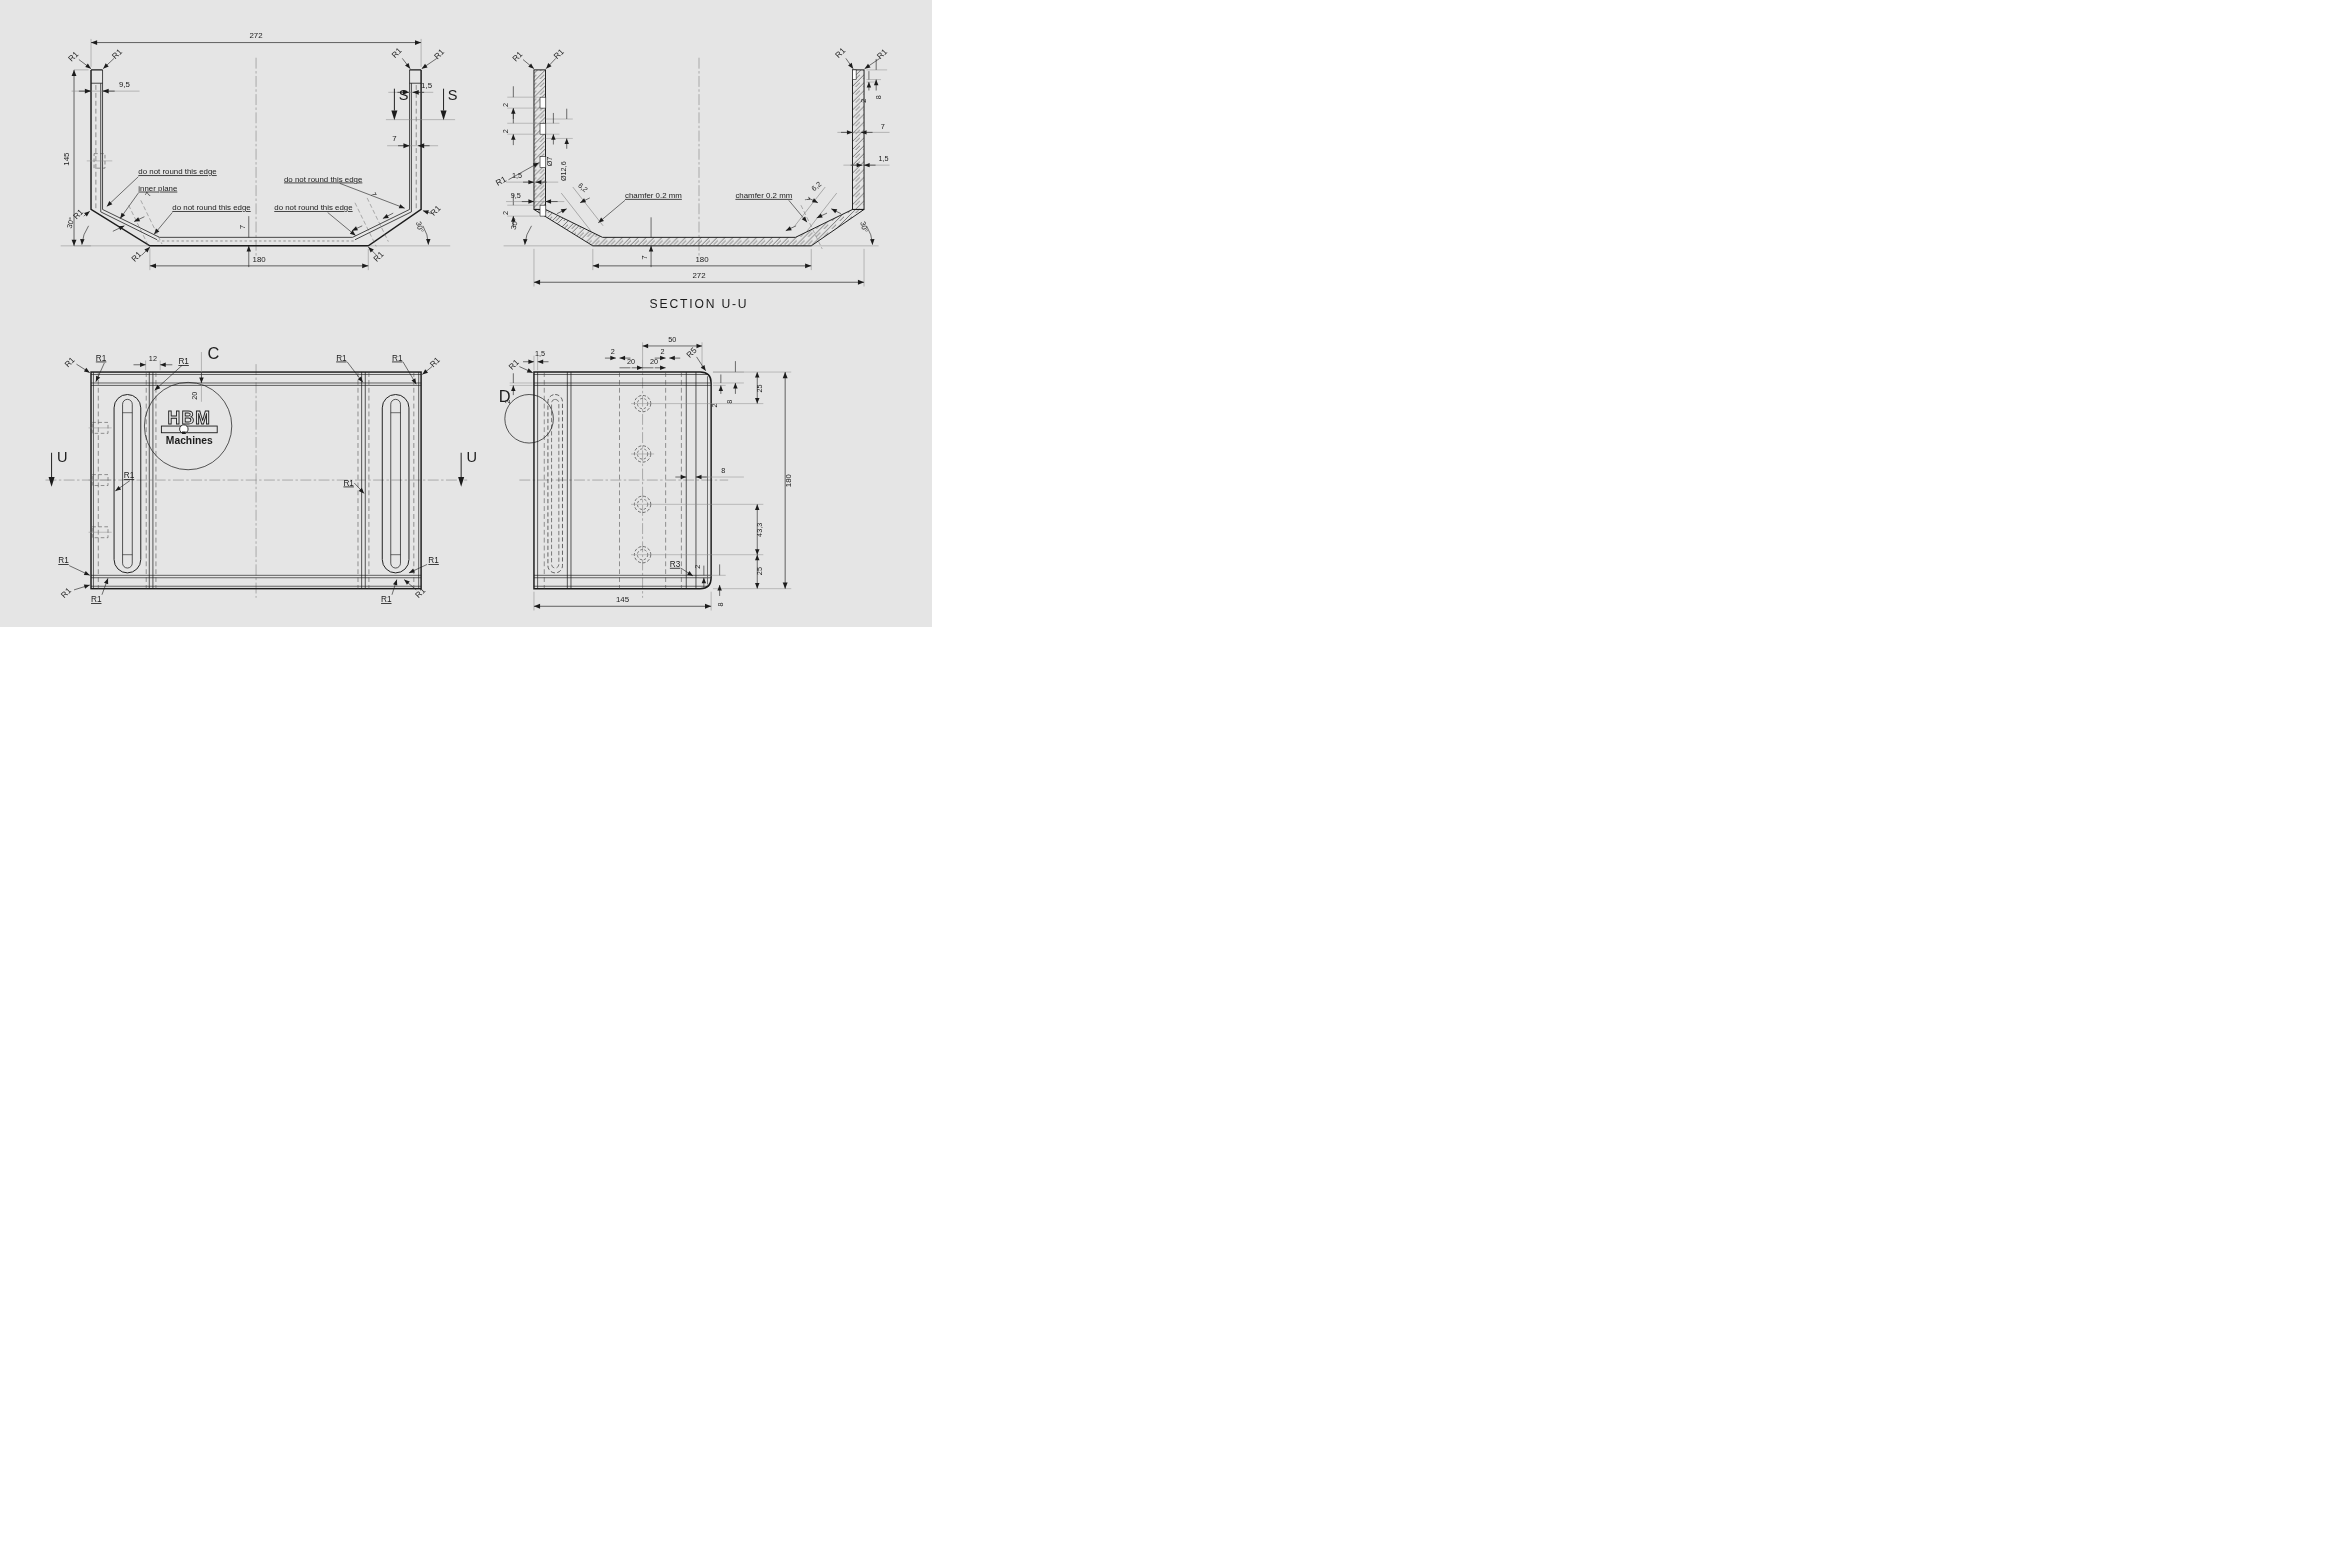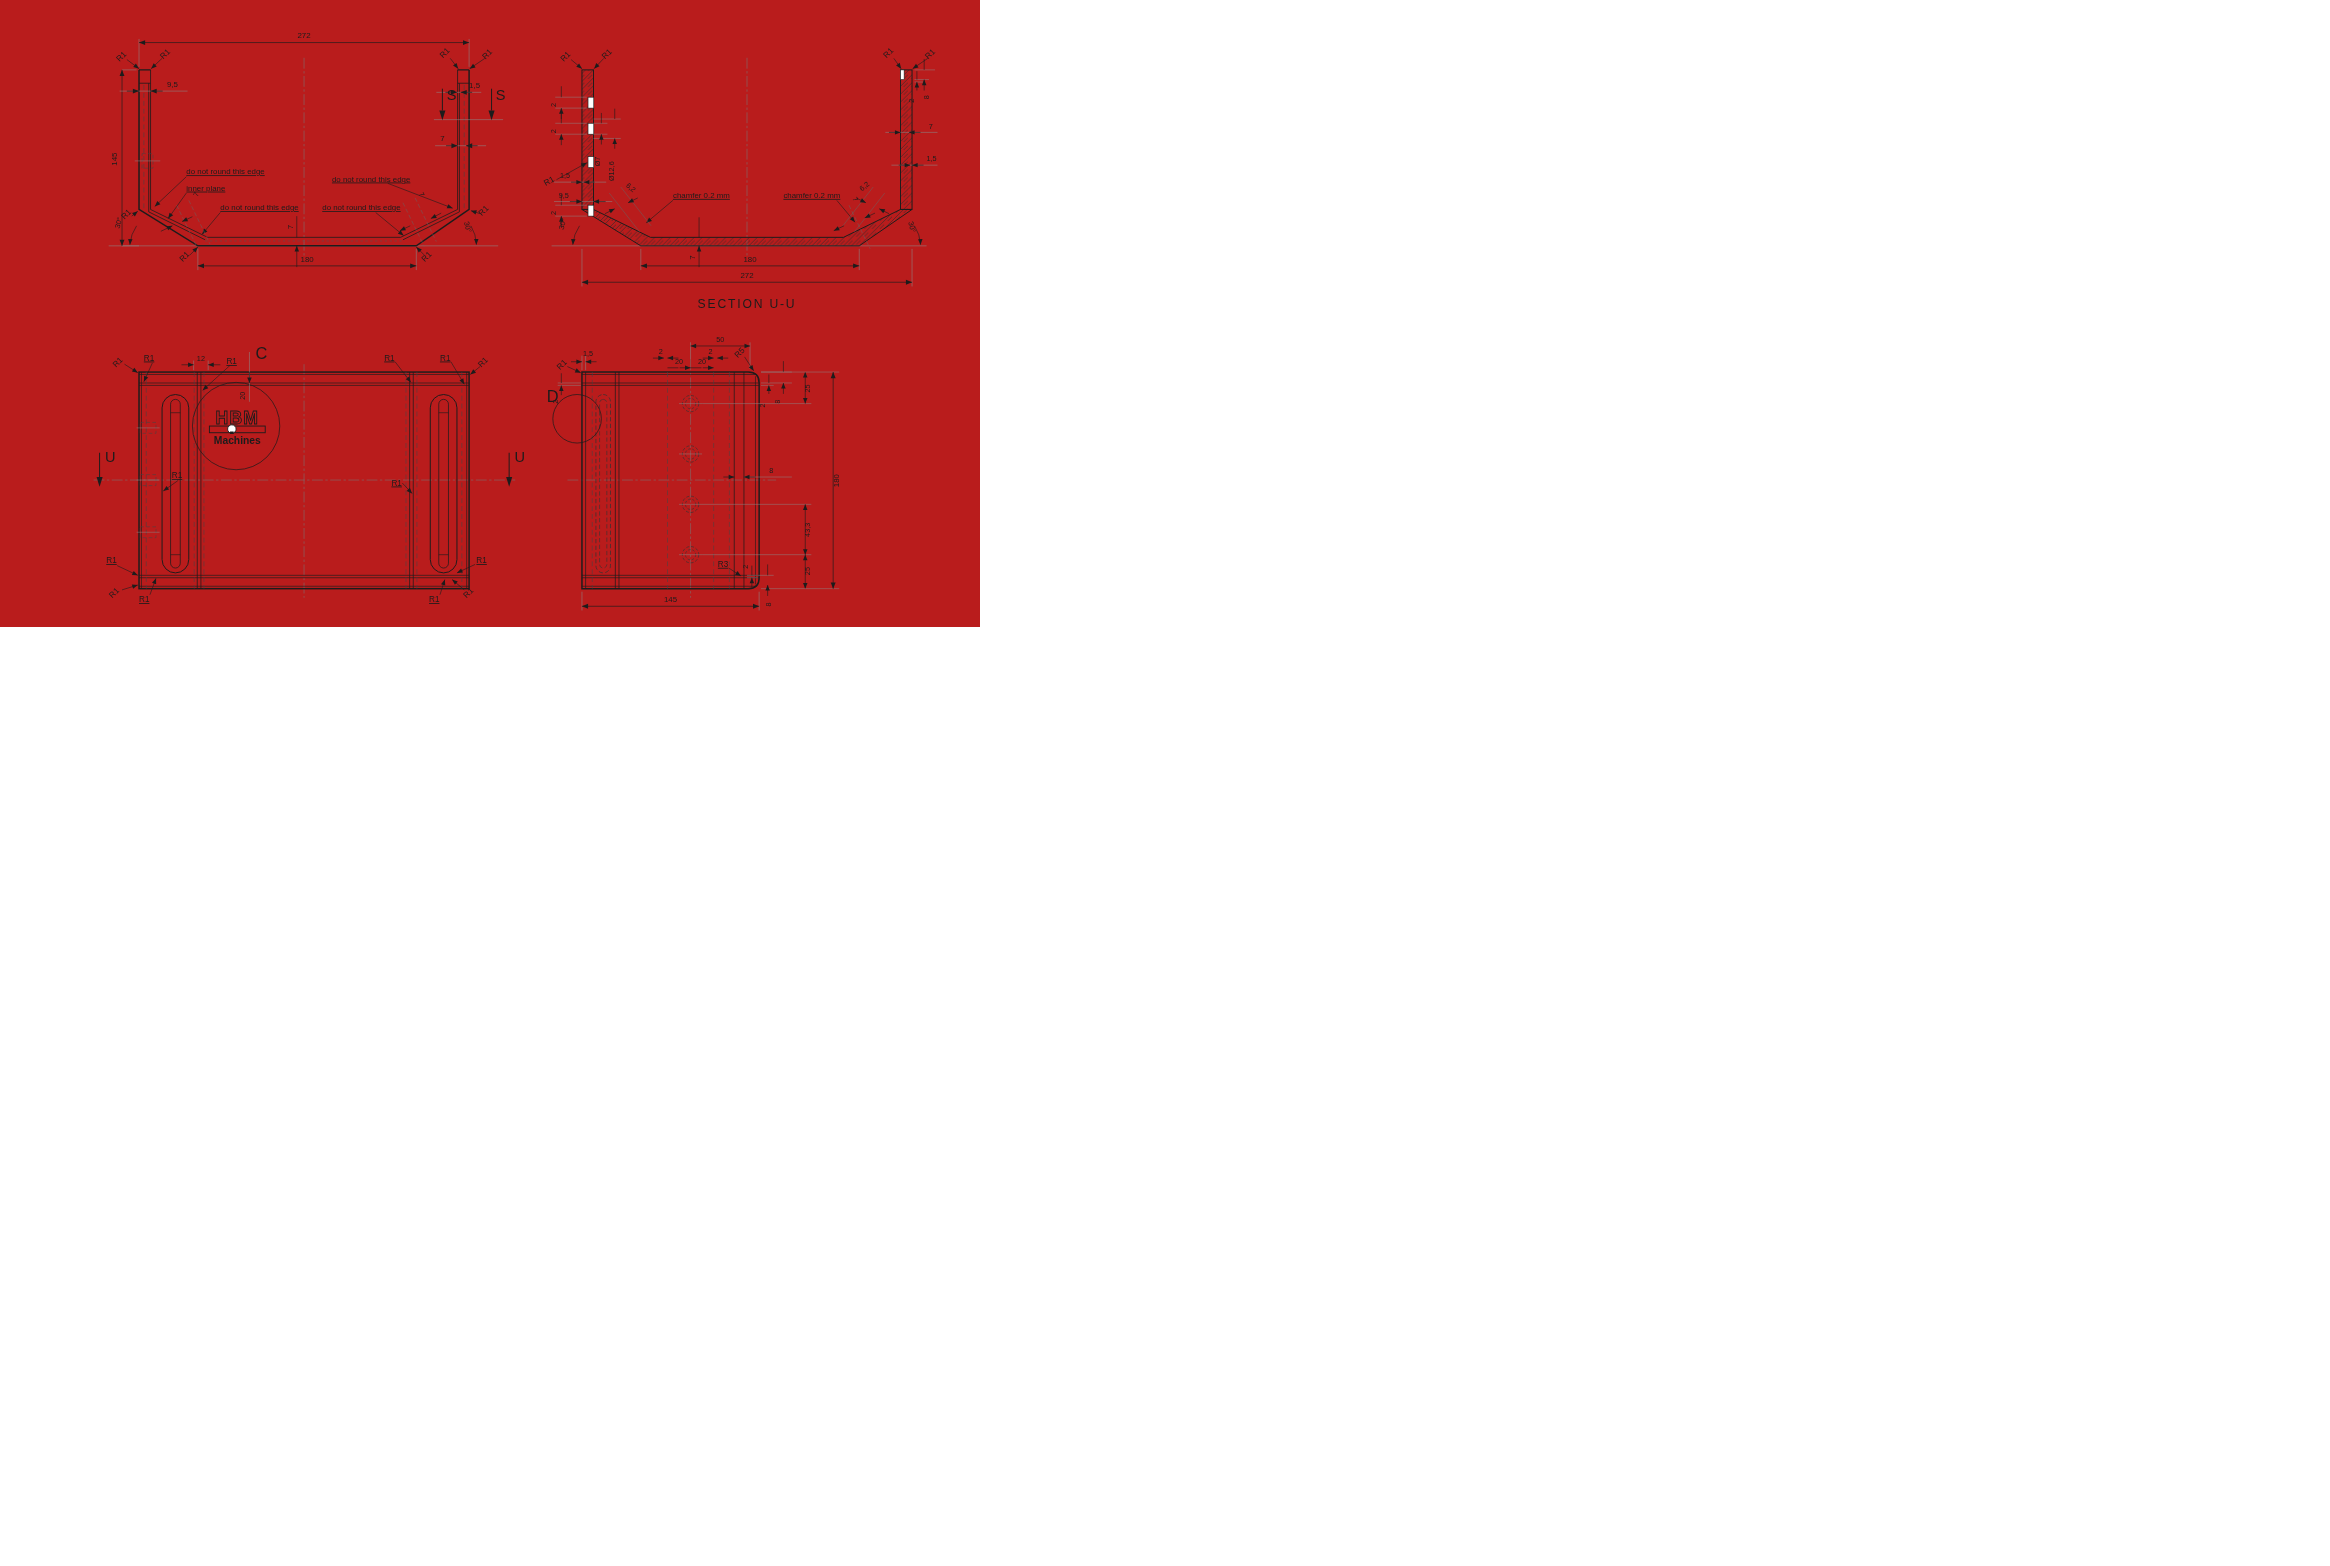--- a/index.html
+++ b/index.html
@@ -1,17 +1,17 @@
 <!DOCTYPE html>
 <html style="font-size:9.7px"><head>
 <meta charset="utf-8">
 <style>
   html,body{margin:0;padding:0;background:#ffffff;}
-  .sheet{position:relative;width:932px;height:627px;background:#b91c1c;overflow:hidden;
-         font-family:"Liberation Sans", sans-serif;padding-left:48px;}
+  .sheet{position:relative;width:932px;height:627px;background:#e5e5e5;overflow:hidden;
+         font-family:"Liberation Sans", sans-serif;}
   svg{display:block}
   svg text{fill:#1c1c1c;font-family:"Liberation Sans", sans-serif;}
   .dim{font-size:13px;}
   .dimsm{font-size:12px;}
   .note{font-size:13px;text-decoration:underline;}
   .rlab{font-size:13.5px;}
   .rlabu{font-size:13.5px;text-decoration:underline;}
   .marker-letter{font-size:24px;letter-spacing:1px;}
   .big-letter{font-size:27px;letter-spacing:1px;}
   .sect-title{font-size:20px;letter-spacing:3px;}

